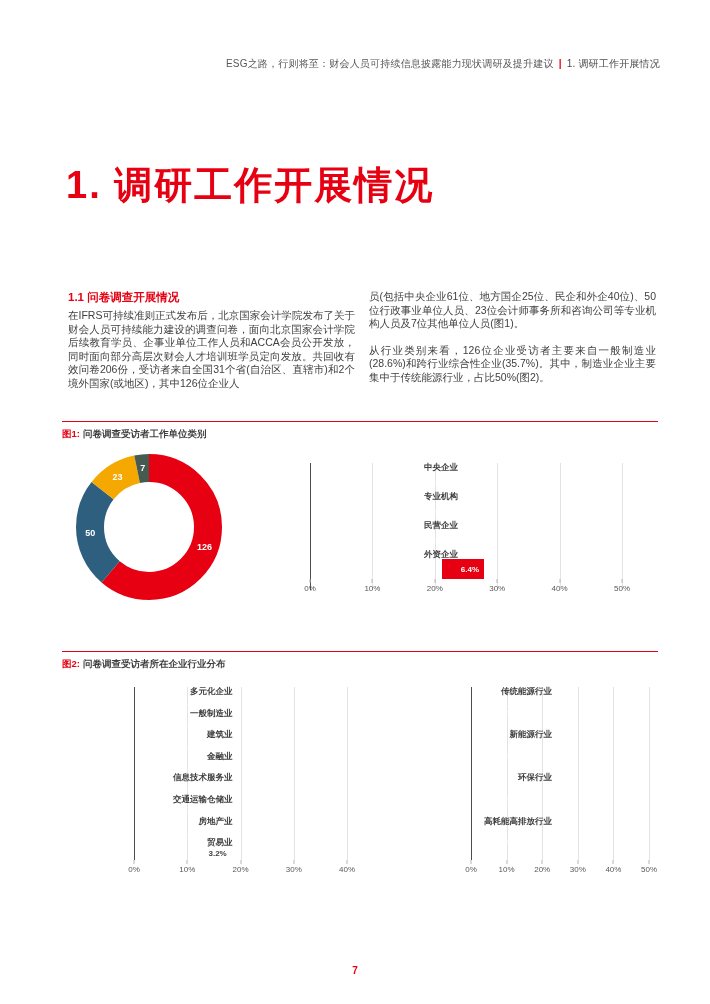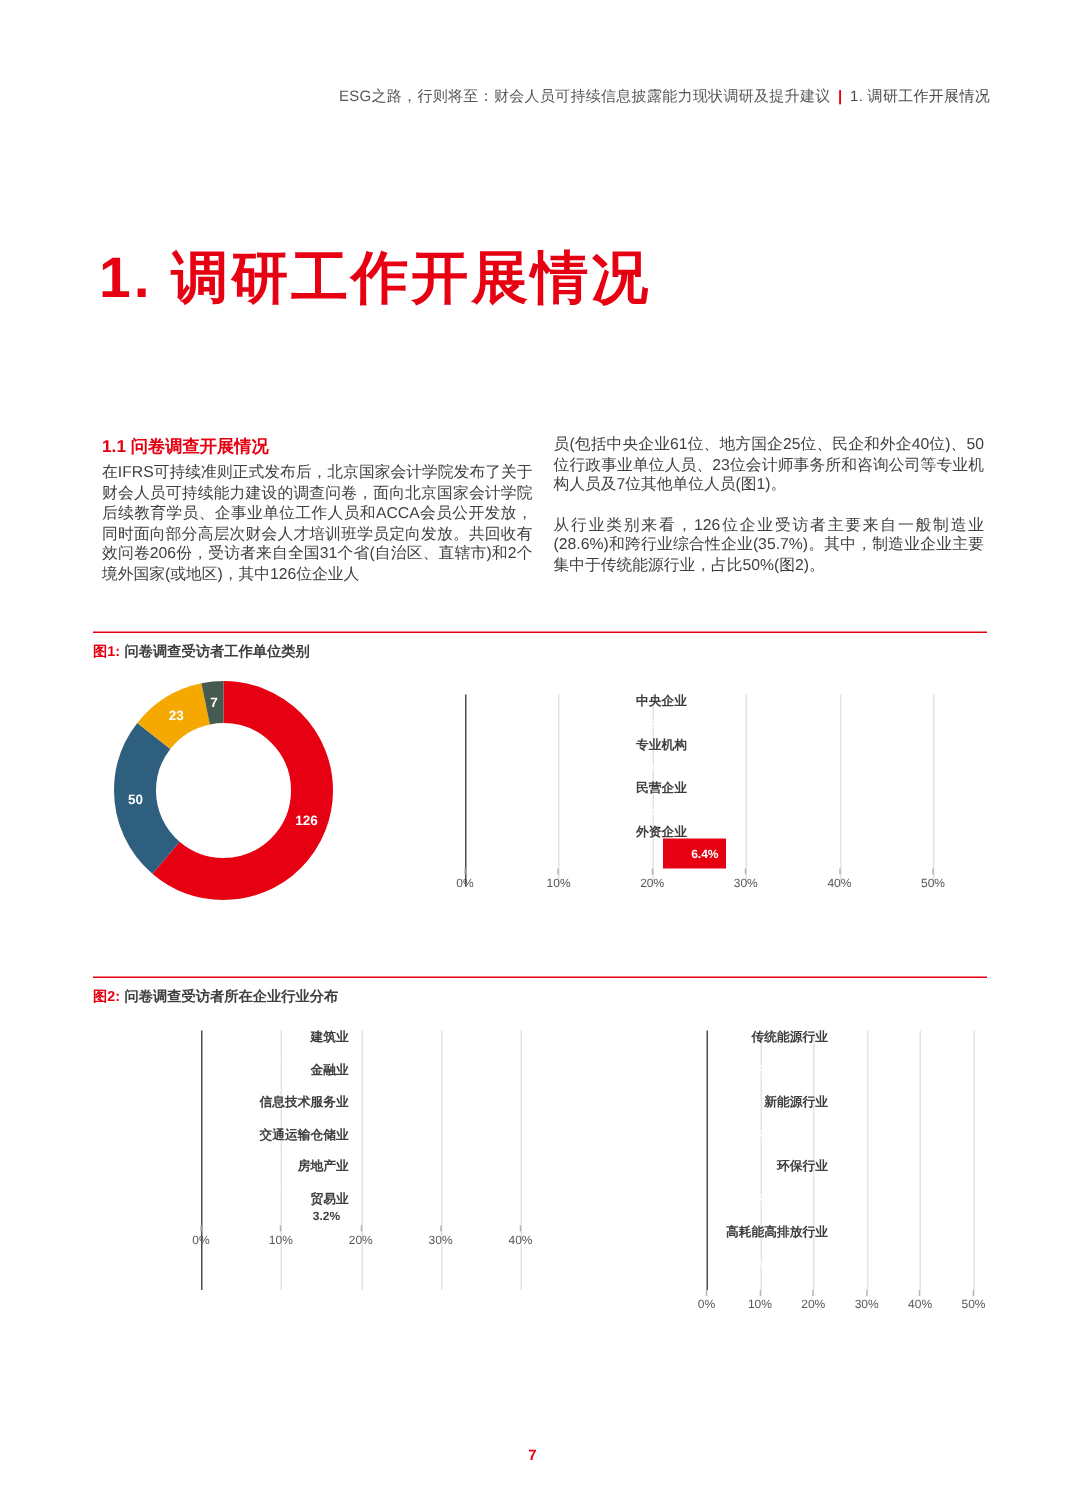--- a/index.html
+++ b/index.html
@@ -171,20 +171,36 @@
     <div class="fig2-row">
       <div class="hchart fig2-left">
           <div class="hgrid">
             <div class="hgridline axis" style="left: 0%;"></div>
             <div class="hgridline" style="left: 25%;"></div>
             <div class="hgridline" style="left: 50%;"></div>
             <div class="hgridline" style="left: 75%;"></div>
             <div class="hgridline" style="left: 100%;"></div>
           </div>
           <div class="hrow">
+            <div class="hlabel">多元化企业</div>
+            <div class="htrack">
+              <div class="hbar" style="width: 89.25%; background: rgb(230, 0, 18);">
+                <span class="hval">35.7%</span>
+              </div>
+            </div>
+          </div>
+          <div class="hrow">
+            <div class="hlabel">一般制造业</div>
+            <div class="htrack">
+              <div class="hbar" style="width: 71.5%; background: rgb(46, 95, 126);">
+                <span class="hval">28.6%</span>
+              </div>
+            </div>
+          </div>
+          <div class="hrow">
             <div class="hlabel">建筑业</div>
             <div class="htrack">
               <div class="hbar" style="width: 21.75%; background: rgb(245, 168, 0);">
                 <span class="hval">8.7%</span>
               </div>
             </div>
           </div>
           <div class="hrow">
             <div class="hlabel">金融业</div>
             <div class="htrack">

